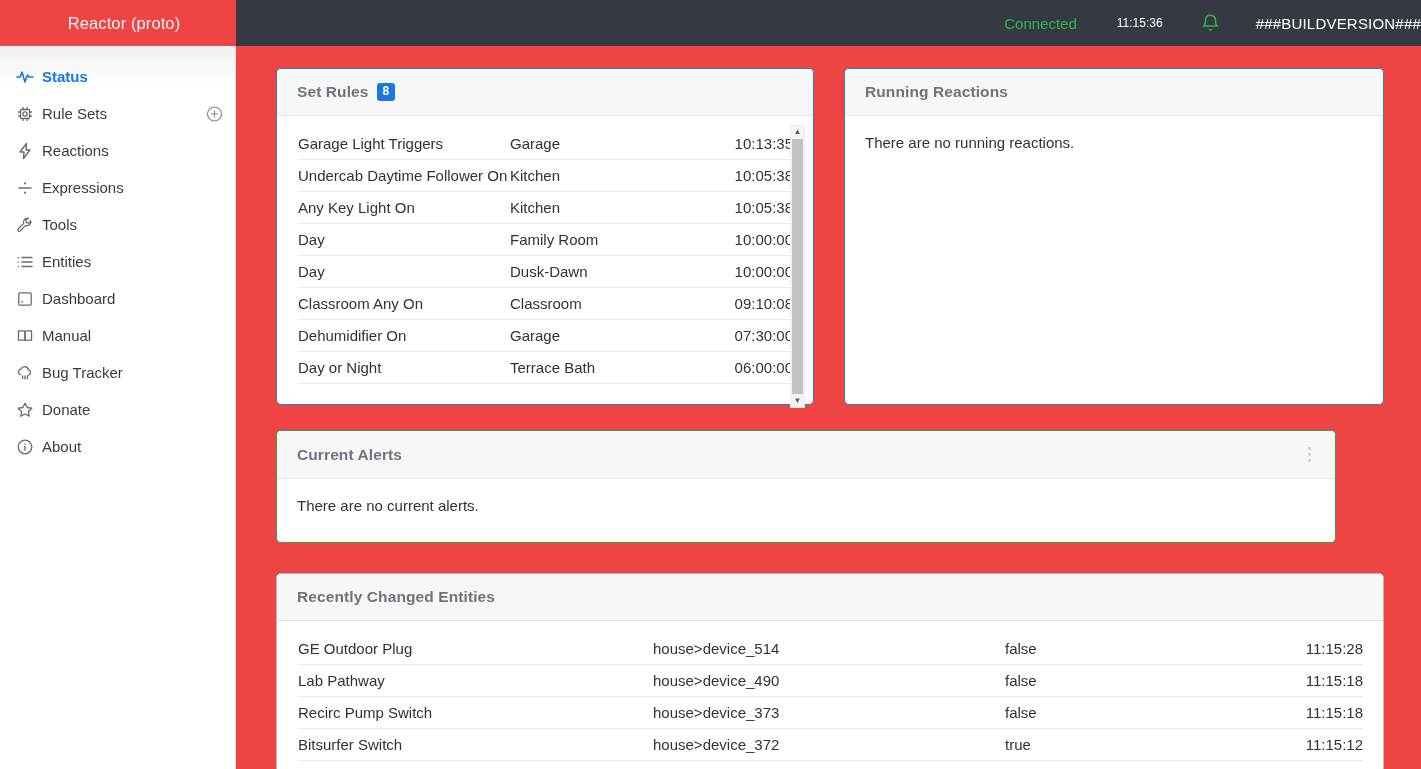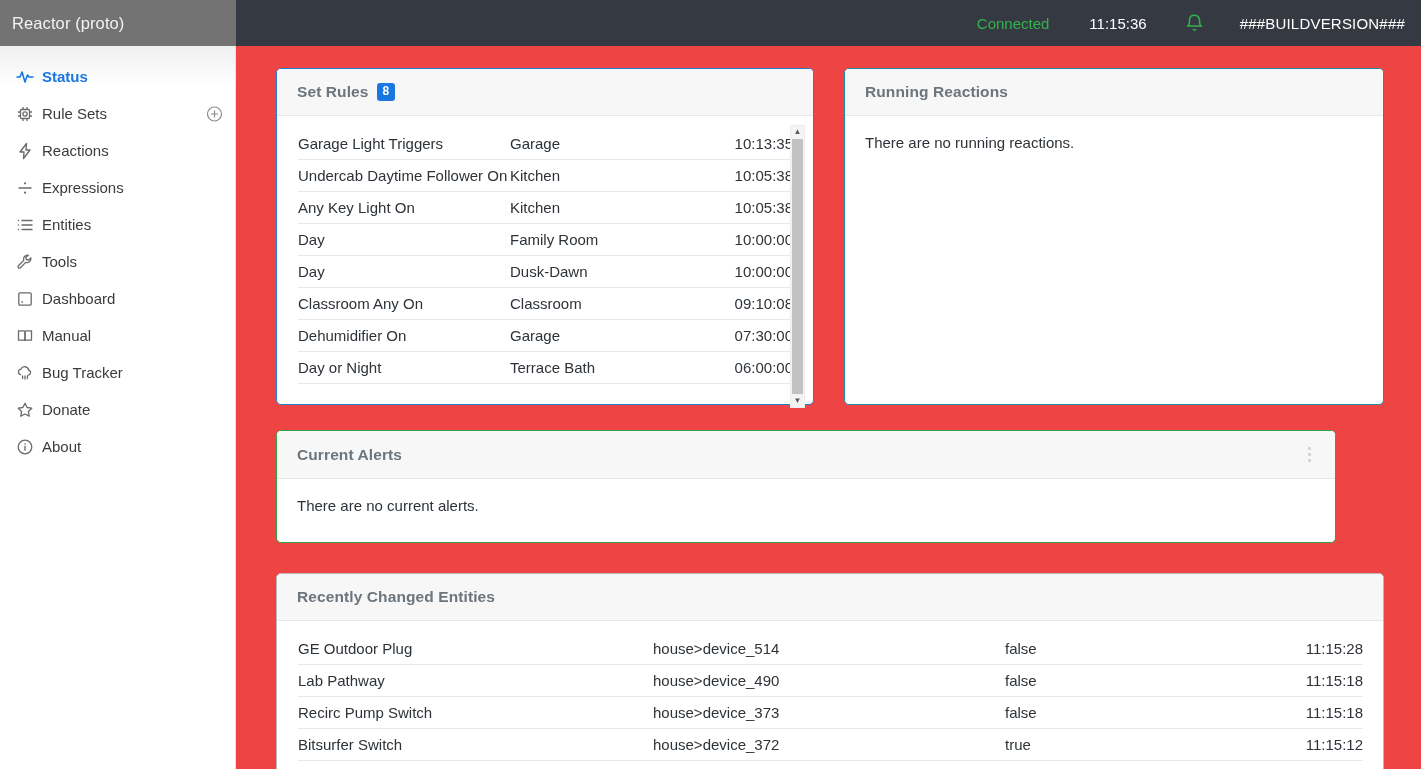--- a/index.html
+++ b/index.html
@@ -7,30 +7,30 @@
     width: 1421px; height: 769px;
     font-family: "Liberation Sans", sans-serif;
     background: #ffffff;
     overflow: hidden;
   }
   .app { position: relative; width: 1421px; height: 769px; display: flex; flex-direction: column; }
 
   
   .header { height: 46px; display: flex; flex: 0 0 46px; }
   .header-brand {
-    width: 236px; flex: 0 0 236px; background: #737373;
-    display: flex; align-items: center; padding-left: 12px;
+    width: 236px; flex: 0 0 236px; background: #ef4444;
+    display: flex; align-items: center; padding-left: 12px; justify-content: center;
   }
   .brand-title { color: #f2f3f4; font-size: 16.5px; letter-spacing: .1px; }
   .header-bar {
     flex: 1; background: #353942; display: flex; align-items: center;
-    justify-content: flex-end; padding-right: 16px; gap: 0;
+    justify-content: flex-end; padding-right: 0; gap: 0;
   }
   .hdr-connected { color: #32b44a; font-size: 15px; margin-right: 40px; }
-  .hdr-clock { color: #ffffff; font-size: 15px; margin-right: 38px; }
+  .hdr-clock { color: #ffffff; font-size: 12px; margin-right: 38px; }
   .hdr-bell { margin-right: 36px; display: flex; align-items: center; }
   .hdr-version { color: #ffffff; font-size: 15px; letter-spacing: .2px; }
 
   
   .body { display: flex; flex: 1; min-height: 0; }
 
   
   .sidebar {
     width: 236px; flex: 0 0 236px;
     background: linear-gradient(180deg,#f0f0f0 0%, #ffffff 42px, #ffffff 100%);
@@ -192,34 +192,34 @@
               <circle cx="9" cy="4.3" r="1.1" fill="currentColor" stroke="none"></circle>
             <circle cx="9" cy="13.7" r="1.1" fill="currentColor" stroke="none"></circle>
           </svg>
         </span>
         <span class="nav-label">Expressions</span>
       </div>
 
 
       <div class="nav-item">
         <span class="nav-icon">
+          <svg width="18" height="18" viewBox="0 0 18 18" fill="none" stroke="currentColor" stroke-width="1.3" stroke-linejoin="round">
+            <path d="M12.3 2.2a4 4 0 00-4.6 5.2L2.4 12.7a1.4 1.4 0 102 2l5.3-5.3a4 4 0 005.2-4.6l-2.3 2.3-2.2-.6-.6-2.2 2.5-2.1z"></path>
+          </svg>
+        </span>
+        <span class="nav-label">Tools</span>
+      </div>
+
+      <div class="nav-item">
+        <span class="nav-icon">
           <svg width="18" height="18" viewBox="0 0 18 18" fill="none" stroke="currentColor" stroke-width="1.4" stroke-linecap="round">
             <path d="M6 4.5h10M6 9h10M6 13.5h10M2.5 4.5h.01M2.5 9h.01M2.5 13.5h.01"></path>
           </svg>
         </span>
         <span class="nav-label">Entities</span>
-      </div>
-
-      <div class="nav-item">
-        <span class="nav-icon">
-          <svg width="18" height="18" viewBox="0 0 18 18" fill="none" stroke="currentColor" stroke-width="1.3" stroke-linejoin="round">
-            <path d="M12.3 2.2a4 4 0 00-4.6 5.2L2.4 12.7a1.4 1.4 0 102 2l5.3-5.3a4 4 0 005.2-4.6l-2.3 2.3-2.2-.6-.6-2.2 2.5-2.1z"></path>
-          </svg>
-        </span>
-        <span class="nav-label">Tools</span>
       </div>
 
       <div class="nav-item">
         <span class="nav-icon">
           <svg width="18" height="18" viewBox="0 0 18 18" fill="none" stroke="currentColor" stroke-width="1.3">
             <rect x="2.8" y="2.8" width="12.4" height="12.4" rx="1.2"></rect>
             <circle cx="6.2" cy="11.8" r=".9" fill="currentColor" stroke="none"></circle>
           </svg>
         </span>
         <span class="nav-label">Dashboard</span>

